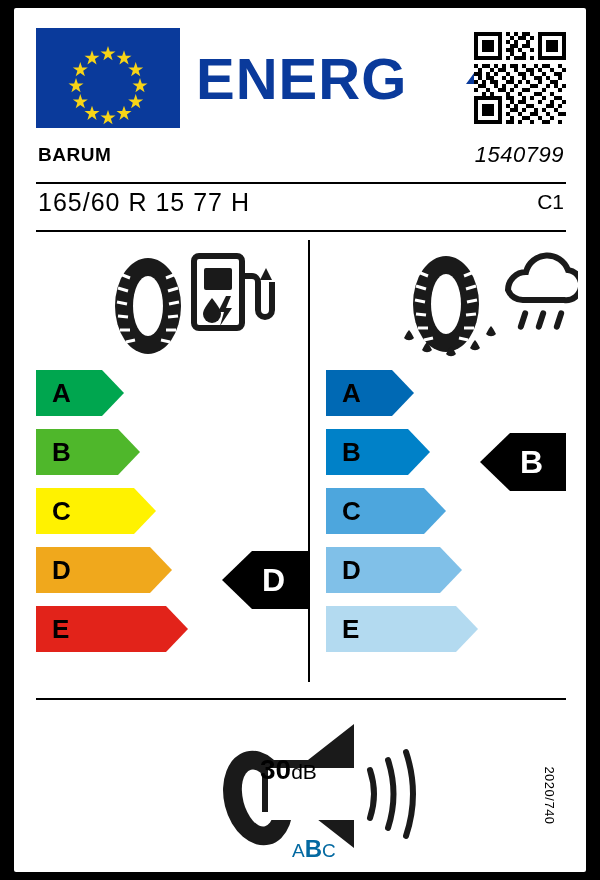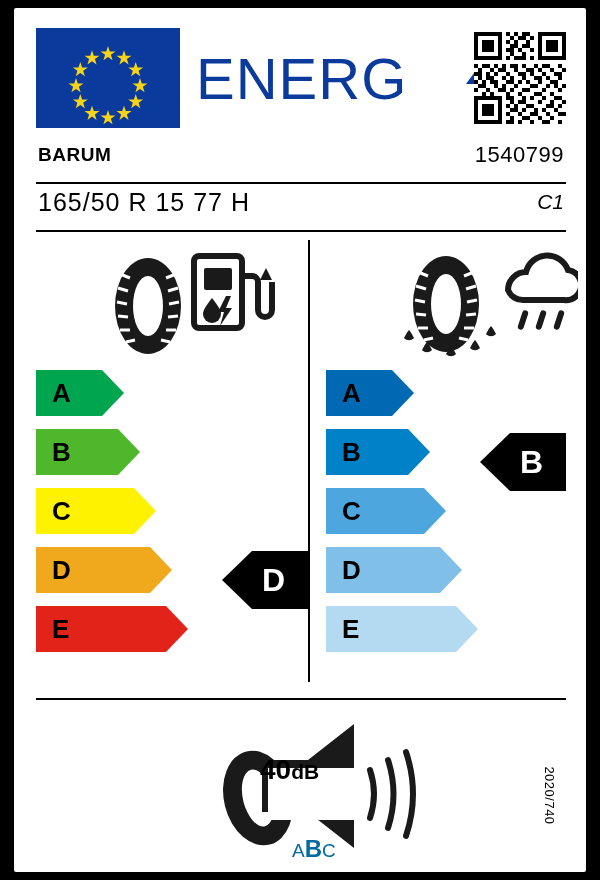--- a/index.html
+++ b/index.html
@@ -39,21 +39,21 @@
     top: 0;
     width: 144px;
     height: 100px;
     background: #0a3a9b;
   }
   .energ-word {
     position: absolute;
     left: 160px;
     top: 22px;
     font-size: 58px;
-    font-weight: normal;
+    font-weight: bold;
     letter-spacing: 1px;
     color: #0a3a9b;
     line-height: 58px;
     font-family: "Liberation Sans", sans-serif;
   }
   .bolt {
     position: absolute;
     left: 430px;
     top: 26px;
     width: 36px;
@@ -85,20 +85,21 @@
     color: #000;
     letter-spacing: 0.5px;
   }
   .brand-code {
     position: absolute;
     right: 2px;
     top: 2px;
     font-size: 22px;
     color: #000;
     letter-spacing: 0.5px;
+    font-style: italic;
   }
   .rule-top {
     position: absolute;
     left: 22px;
     top: 174px;
     width: 530px;
     height: 2px;
     background: #000;
   }
 
@@ -117,21 +118,20 @@
     font-size: 25px;
     color: #000;
     letter-spacing: 1px;
   }
   .tyre-class {
     position: absolute;
     right: 2px;
     top: 2px;
     font-size: 21px;
     color: #000;
-    font-style: italic;
   }
   .rule-mid {
     position: absolute;
     left: 22px;
     top: 222px;
     width: 530px;
     height: 2px;
     background: #000;
   }
 
@@ -246,21 +246,21 @@
     left: 246px;
     top: 747px;
     font-size: 28px;
     font-weight: bold;
     color: #000;
     line-height: 30px;
     letter-spacing: 0px;
   }
   .noise-db .unit {
     font-size: 21px;
-    font-weight: bold;
+    font-weight: normal;
   }
   .noise-classes {
     position: absolute;
     left: 278px;
     top: 830px;
     font-size: 19px;
     color: #0369a1;
     line-height: 22px;
   }
   .noise-classes .sel {
@@ -455,21 +455,21 @@
     </div>
   </div>
 
   <div class="brand-row">
     <div class="brand-name">BARUM</div>
     <div class="brand-code">1540799</div>
   </div>
   <div class="rule-top"></div>
 
   <div class="size-row">
-    <div class="tyre-size">165/50 R 15 77 H</div>
+    <div class="tyre-size">165/60 R 15 77 H</div>
     <div class="tyre-class">C1</div>
   </div>
   <div class="rule-mid"></div>
 
   <div class="panel">
     <div class="divider-v"></div>
 
     <div class="pictos-left">
       <svg width="180" height="120" viewBox="0 0 180 120">
         <g>
@@ -637,20 +637,20 @@
           </g>
         </g>
       </svg>
     </div>
     <div class="reg-code">
       <span>2020/740</span>
     </div>
   </div>
 
   <div class="noise-db">
-    <span>40</span><span class="unit">dB</span>
+    <span>30</span><span class="unit">dB</span>
   </div>
 
   <div class="noise-classes">
     <span>A</span><span class="sel">B</span><span>C</span>
   </div>
 
 </div>
 
 </body></html>

